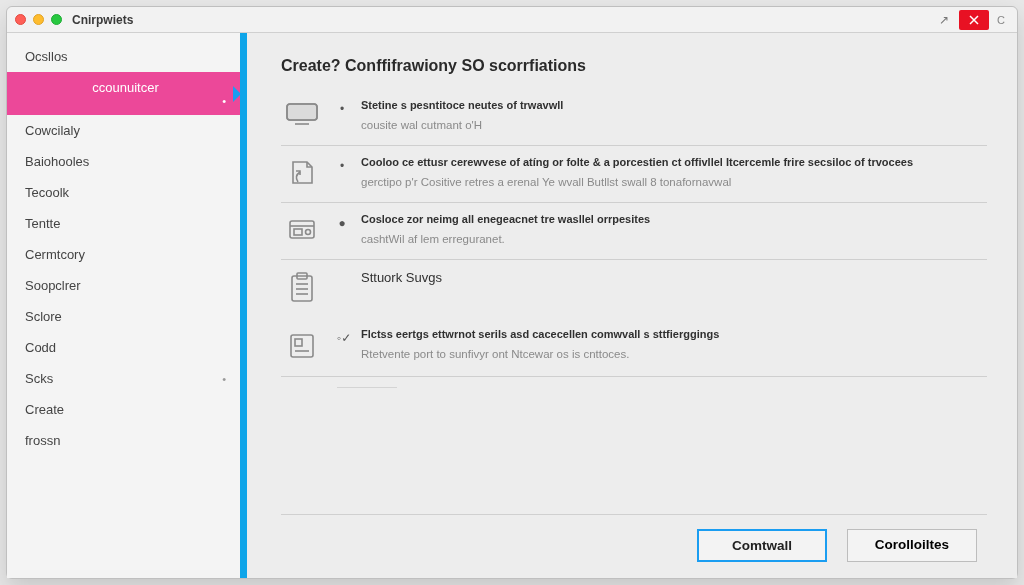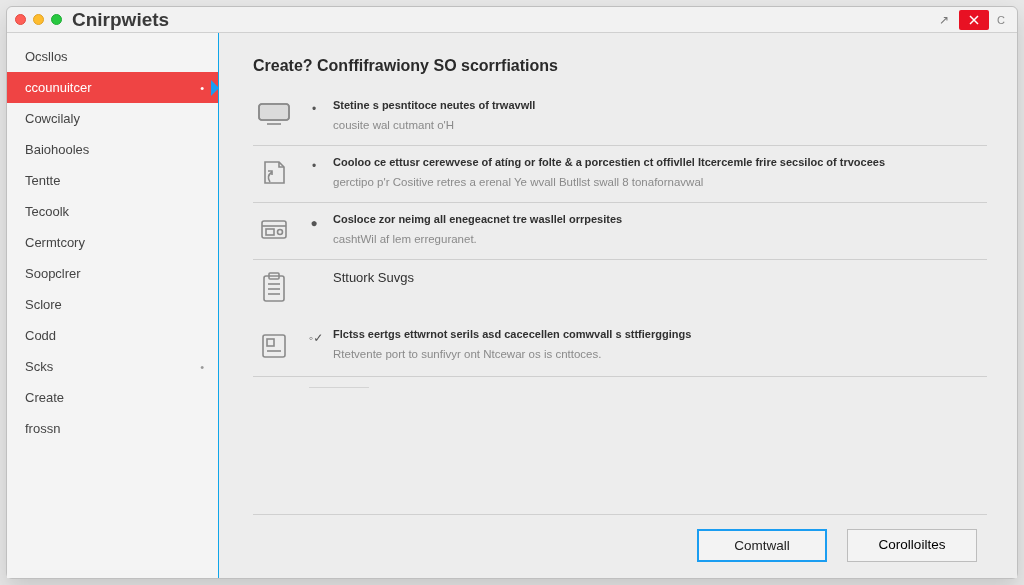--- a/index.html
+++ b/index.html
@@ -14,38 +14,38 @@
   .titlebar {
     height: 26px; display: flex; align-items: center; padding: 0 8px;
     border-bottom: 1px solid #d0d0d0; background: #f2f2f2;
     border-top-left-radius: 6px; border-top-right-radius: 6px;
   }
   .traffic { display: flex; gap: 7px; align-items: center; }
   .tl { width: 11px; height: 11px; border-radius: 50%; }
   .tl.red { background: #ff5f57; border: 1px solid #e24a41; }
   .tl.yel { background: #febc2e; border: 1px solid #e1a325; }
   .tl.grn { background: #28c840; border: 1px solid #1dad34; }
-  .title { margin-left: 10px; font-size: 19px; color: #3a3a3a; font-weight: 600; text-align: right; }
+  .title { margin-left: 10px; font-size: 12px; color: #3a3a3a; font-weight: 600; text-align: right; }
   .tb-right { margin-left: auto; display: flex; align-items: center; gap: 4px; }
   .tb-arrow { font-size: 12px; color: #777; padding: 2px 6px; }
   .close-box { width: 30px; height: 20px; background: #e81123; display: flex; align-items: center; justify-content: center; border-radius: 2px; }
   .close-box svg { stroke: #fff; }
   .tb-tag { font-size: 11px; color: #888; padding: 0 4px; }
 
   .body { flex: 1; display: flex; min-height: 0; }
   .sidebar {
-    width: 212px; background: #f4f4f4; border-right: 1px solid #0ea5e9;
+    width: 240px; background: #f4f4f4; border-right: 7px solid #0ea5e9;
     padding-top: 8px;
   }
   .side-item {
     display: flex; align-items: center; padding: 8px 14px 8px 18px;
     font-size: 13px; color: #444; cursor: pointer; position: relative;
   }
   .side-item.selected {
-    background: #ef4444; color: #fff; font-weight: 500;
+    background: #ec4899; color: #fff; font-weight: 500; flex-direction: column;
   }
   .side-item.selected::after {
     content: ""; position: absolute; right: -1px; top: 50%; transform: translateY(-50%);
     border-left: 8px solid #1a9df1; border-top: 8px solid transparent; border-bottom: 8px solid transparent;
   }
   .side-item .dot { margin-left: auto; font-size: 11px; color: #999; }
   .side-item.selected .dot { color: #fff; }
 
   .content { flex: 1; background: #ededed; padding: 24px 30px 0 34px; display: flex; flex-direction: column; position: relative; justify-content: space-between; }
   .page-title { font-size: 16px; font-weight: 600; color: #2a2a2a; margin-bottom: 14px; }
@@ -69,21 +69,21 @@
   
   .thin-line { border-bottom: 1px solid #d4d4d4; width: 60px; margin-left: 56px; margin-top: 10px; margin-bottom: 6px; }
 
   .footer {
     margin-top: auto; padding: 14px 10px 16px 0;
     display: flex; justify-content: flex-end; gap: 20px;
     border-top: 1px solid #d0d0d0;
   }
   .btn {
     min-width: 130px; padding: 7px 18px; font-size: 13.5px; text-align: center;
-    background: #f3f3f3; border: 1px solid #bdbdbd; cursor: pointer;
+    background: #f3f3f3; border: 1px solid #bdbdbd; cursor: pointer; font-weight: bold;
   }
   .btn.primary { border: 2px solid #1a9df1; color: #222; }
   
   svg.ic { fill: none; stroke: #8a8a8a; stroke-width: 1.6; }
 </style>
 </head>
 <body>
 
 <div class="window">
   <div class="titlebar">
@@ -113,24 +113,24 @@
           <span>ccounuitcer</span>
           <span class="dot">•</span>
         </div>
         <div class="side-item">
           <span>Cowcilaly</span>
         </div>
         <div class="side-item">
           <span>Baiohooles</span>
         </div>
         <div class="side-item">
+          <span>Tecoolk</span>
+        </div>
+        <div class="side-item">
           <span>Tentte</span>
-        </div>
-        <div class="side-item">
-          <span>Tecoolk</span>
         </div>
         <div class="side-item">
           <span>Cermtcory</span>
         </div>
         <div class="side-item">
           <span>Soopclrer</span>
         </div>
         <div class="side-item">
           <span>Sclore</span>
         </div>

